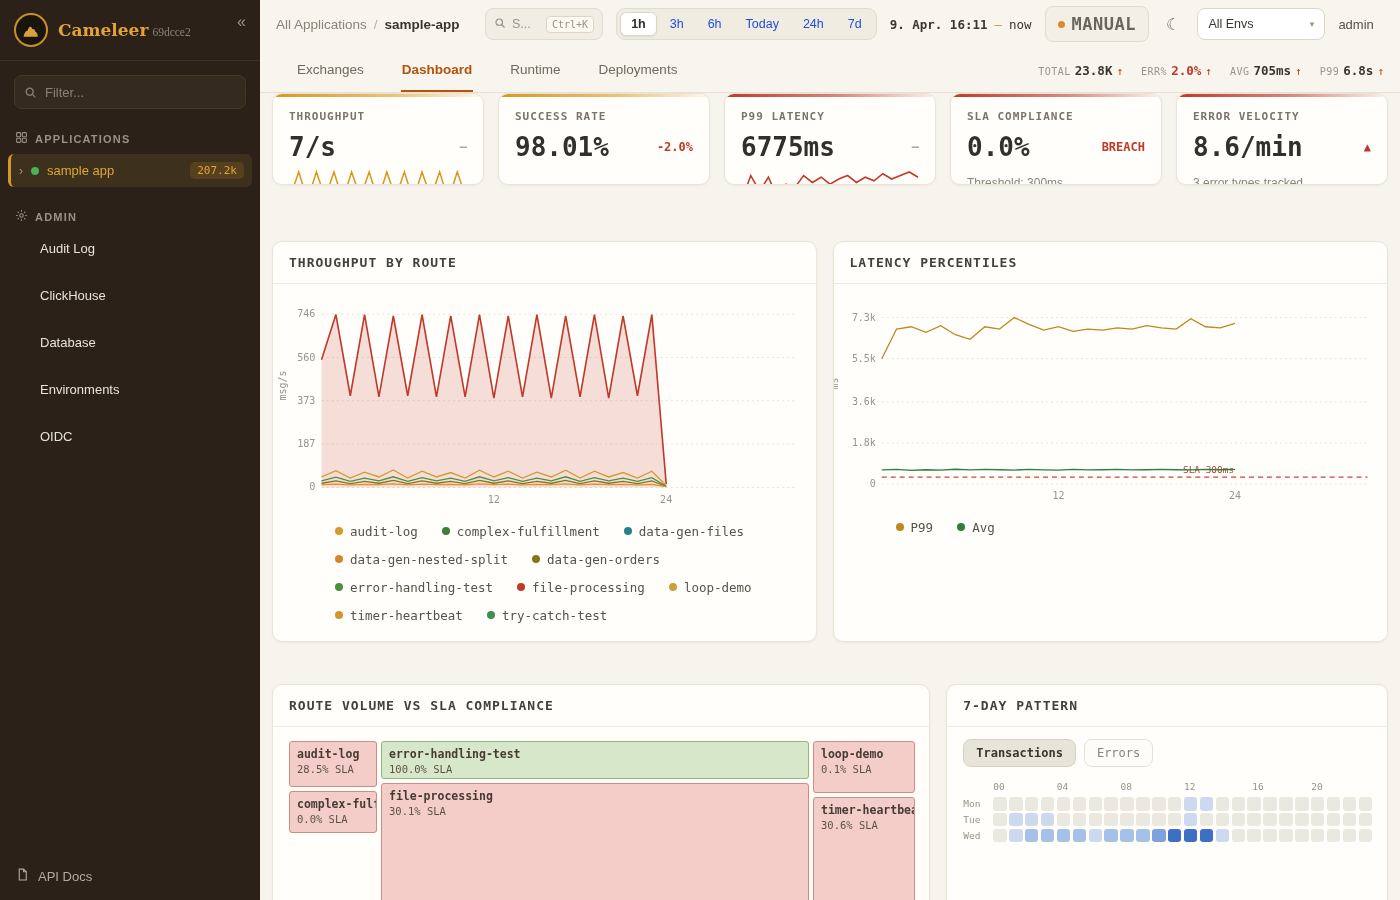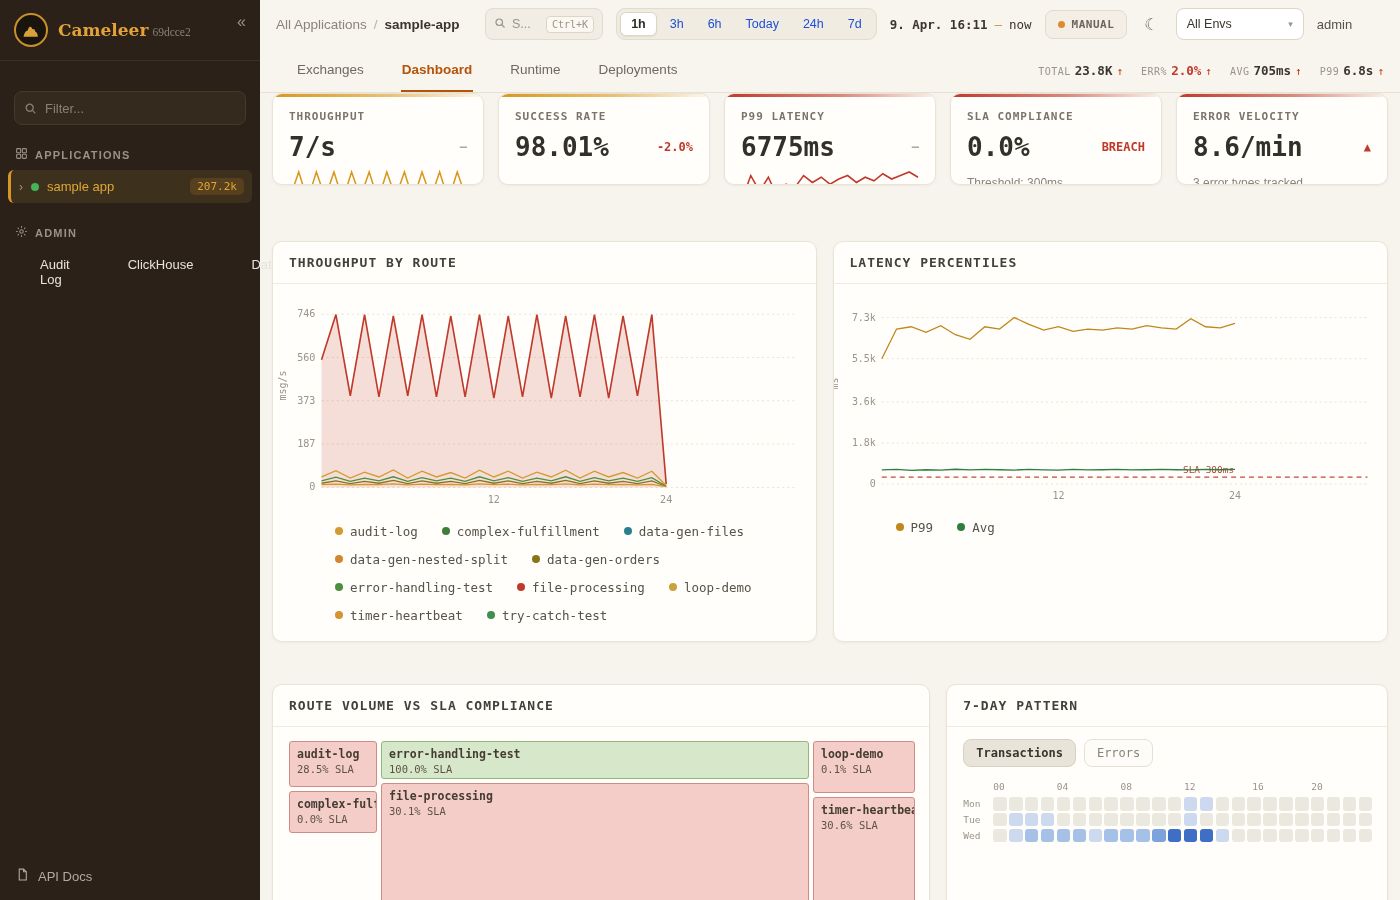--- a/index.html
+++ b/index.html
@@ -6,52 +6,52 @@
   html,body{width:1400px;height:900px;overflow:hidden}
   body{display:flex;font-family:"Liberation Sans",sans-serif;background:#f7f4ed;color:#3a352e}
 
   
   .sidebar{width:260px;min-width:260px;background:#2b2118;display:flex;flex-direction:column}
   .side-head{display:flex;align-items:center;gap:10px;padding:13px 14px;border-bottom:1px solid #3a2f23}
   .logo-badge{width:34px;height:34px;min-width:34px;border-radius:50%;background:#1a140e;border:2px solid #c98f2a;display:flex;align-items:center;justify-content:center}
   .logo-name{color:#e3a338;font-family:"DejaVu Serif",serif;font-weight:700;font-size:17px}
   .logo-ver{color:#8a8175;font-family:Liberation Serif, serif;font-size:11.5px;margin-left:4px}
   .collapse{margin-left:auto;background:none;border:none;color:#9a9186;font-size:16px;cursor:pointer;align-self:flex-start}
-  .filter-wrap{margin:30px 14px 0;position:relative}
+  .filter-wrap{margin:14px 14px 0;position:relative}
   .filter-wrap .f-icon{position:absolute;left:10px;top:10px}
   .filter-input{width:100%;height:34px;background:#342a1e;border:1px solid #473a29;border-radius:8px;color:#cfc8bc;padding:0 10px 0 30px;font-size:13px;outline:none}
   .filter-input::placeholder{color:#8a8175}
   .side-section{display:flex;align-items:center;gap:7px;padding:0 15px;margin-top:22px;margin-bottom:8px;color:#9a9186;font-size:11px;font-weight:700;letter-spacing:1.2px}
   .app-row{display:flex;align-items:center;gap:8px;margin:0 8px;padding:8px 8px;background:#3d301c;border-left:3px solid #d79726;border-radius:6px;cursor:pointer}
   .chev{color:#9a9186;font-size:12px}
   .dot-green{width:8px;height:8px;border-radius:50%;background:#46b356}
   .app-label{color:#dfa635;font-size:13px;flex:1}
   .app-badge{font-family:"DejaVu Sans Mono",monospace;font-size:11px;color:#dfa635;background:rgba(215,151,38,.16);padding:2px 7px;border-radius:5px}
-  #admin-list{display:flex;flex-direction:row;gap:2px;margin-top:2px}
+  #admin-list{display:flex;flex-direction:column;gap:18px;margin-top:2px}
   .side-item{padding:7px 16px 7px 40px;color:#e8e3da;font-size:13px;cursor:pointer}
   .side-footer{margin-top:auto;display:flex;align-items:center;gap:9px;padding:16px;color:#b3aa9d;font-size:13px;cursor:pointer}
 
   
   .main{flex:1;display:flex;flex-direction:column;min-width:0}
   .topbar{height:48px;min-height:48px;display:flex;align-items:center;gap:13px;padding:0 8px 0 16px;background:#f8f5ee}
   .breadcrumb{display:flex;align-items:center;gap:7px;font-size:13.5px;white-space:nowrap;min-width:196px}
   .bc-root{color:#8a847a;cursor:pointer}
   .bc-sep{color:#b8b2a4}
   .bc-cur{color:#3a352e;font-weight:700}
   .tb-search{display:flex;align-items:center;gap:6px;background:#f1ede4;border:1px solid #e2dccd;border-radius:8px;height:32px;padding:0 8px;cursor:text}
   .tb-search input{border:none;background:none;outline:none;width:28px;font-size:12.5px;color:#57524a}
   .tb-search input::placeholder{color:#9a948a}
   .tb-search kbd{font-family:"DejaVu Sans Mono",monospace;font-size:10px;color:#9a948a;border:1px solid #ddd6c6;background:#faf8f1;border-radius:4px;padding:2px 5px;white-space:nowrap}
   .range-group{display:flex;align-items:center;background:#f0ece2;border:1px solid #e2dccd;border-radius:9px;padding:3px;gap:2px}
   .range-btn{border:none;background:none;font-size:12.5px;color:#1d4ed8;padding:5px 11px;border-radius:6px;cursor:pointer;font-family:inherit;white-space:nowrap}
   .range-btn.active{background:#fff;border:1px solid #ddd6c6;color:#2f2b25;font-weight:700;box-shadow:0 1px 2px rgba(0,0,0,.07);padding:4px 10px}
   .date-range{font-family:"DejaVu Sans Mono",monospace;font-size:12.5px;color:#3a352e;white-space:nowrap;display:flex;gap:7px;align-items:center;cursor:pointer;font-weight:700}
   .date-sep{color:#c9912e;font-weight:400}
   .date-to{font-weight:400}
-  .manual-btn{display:flex;align-items:center;gap:7px;background:#f3efe6;border:1px solid #e2dccd;border-radius:8px;padding:7px 12px;font-family:"DejaVu Sans Mono",monospace;font-size:11px;font-weight:700;letter-spacing:.5px;color:#6b655b;cursor:pointer;white-space:nowrap}
+  .manual-btn{display:flex;align-items:center;gap:7px;background:#f3efe6;border:1px solid #e2dccd;border-radius:8px;padding:7px 12px;font-family:"DejaVu Sans Mono",monospace;font-size:17px;font-weight:700;letter-spacing:.5px;color:#6b655b;cursor:pointer;white-space:nowrap}
   .manual-dot{width:7px;height:7px;border-radius:50%;background:#e08a2e}
   .moon-btn{background:none;border:none;font-size:16px;color:#6b655b;cursor:pointer;padding:2px 4px}
   .env-select{display:flex;align-items:center;justify-content:space-between;background:#fff;border:1px solid #ddd6c6;border-radius:8px;height:32px;padding:0 10px;width:128px;min-width:128px;font-size:12.5px;color:#3a352e;cursor:pointer}
   .env-caret{color:#9a948a;font-size:9px}
   .user{font-size:13px;color:#57524a;cursor:pointer;white-space:nowrap}
 
   
   .tabs-row{height:45px;min-height:45px;display:flex;align-items:stretch;padding:0 16px 0 36px;border-bottom:1px solid #e7e1d3;background:#f8f5ee}
   .tabs{display:flex;gap:36px}
   .tab{border:none;background:none;font-size:13.5px;color:#6f695e;cursor:pointer;padding:0 1px;border-bottom:2px solid transparent;font-family:inherit;display:flex;align-items:center}

